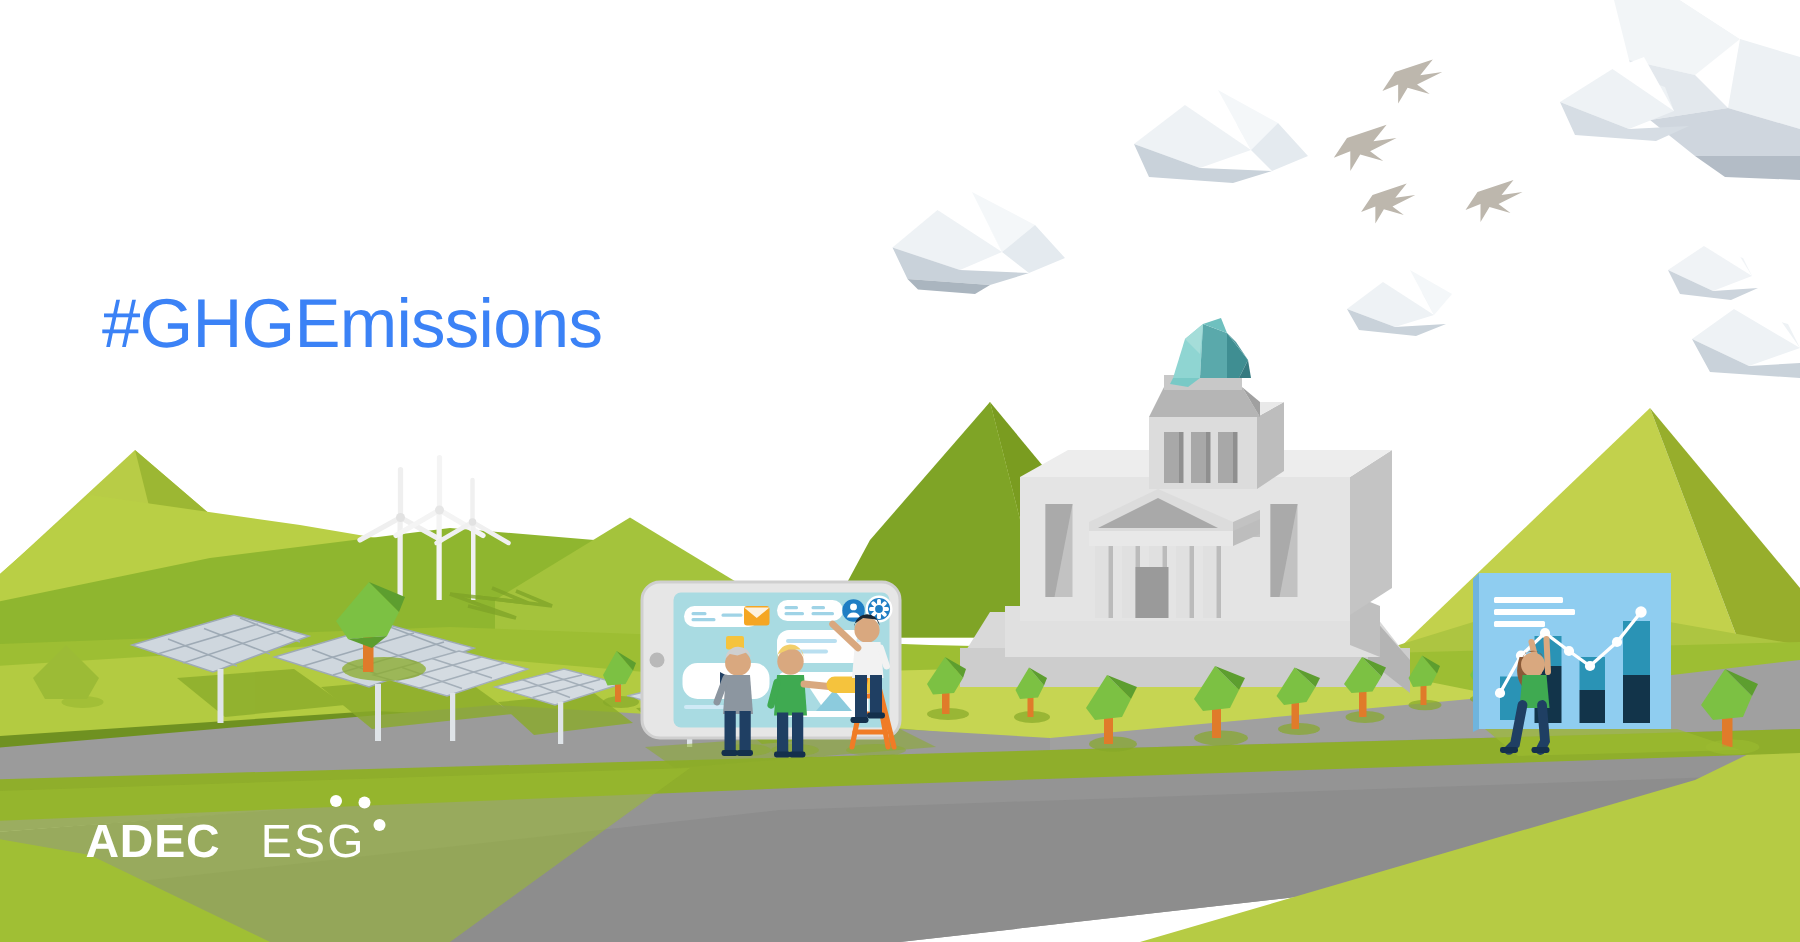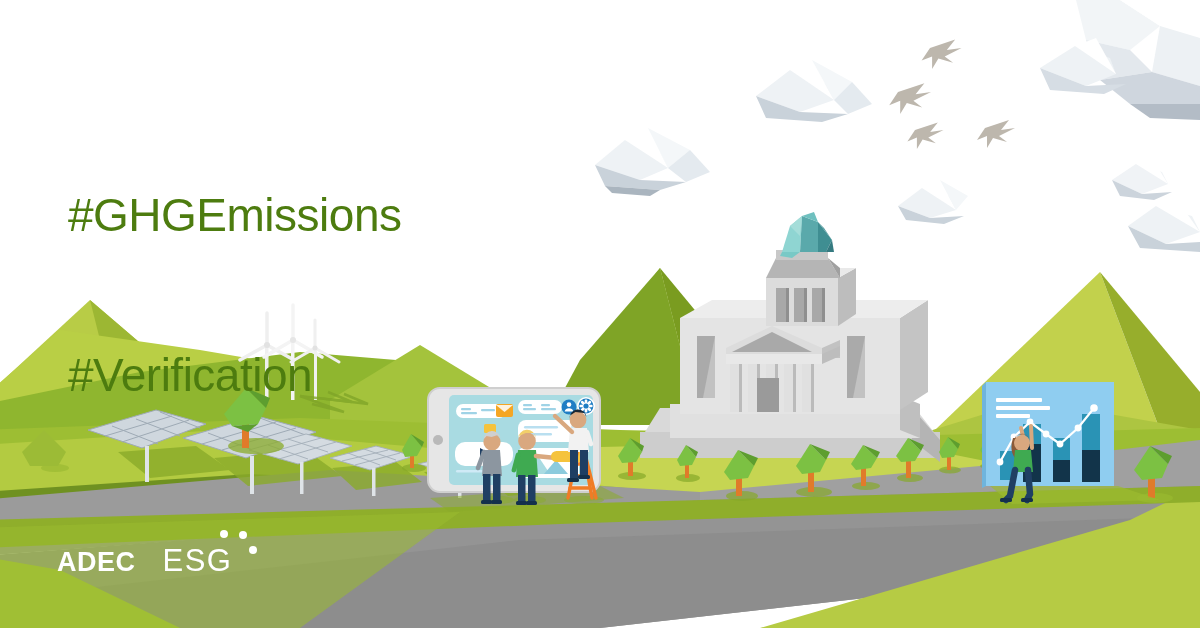--- a/index.html
+++ b/index.html
@@ -7,32 +7,33 @@
     position:relative;width:1200px;height:628px;overflow:hidden;
     background:#ffffff;
     font-family:"Liberation Sans","DejaVu Sans",sans-serif;
   }
   #scene{position:absolute;inset:0;width:1200px;height:628px;}
 
   
   #headline{
     position:absolute;left:68px;top:82px;
     font-size:46px;line-height:1.16;font-weight:400;
-    color:#4d7c0f;letter-spacing:-0.5px;white-space:pre;
+    color:#3b82f6;letter-spacing:-0.5px;white-space:pre;
     pointer-events:none;
+    text-align:right;
   }
   #headline .ln{display:block;}
 
   
   #logo{
     position:absolute;left:57px;top:543px;height:44px;
     display:flex;align-items:baseline;color:#ffffff;
     pointer-events:none;
   }
-  #logo .adec{font-size:27px;font-weight:700;letter-spacing:0.5px;}
+  #logo .adec{font-size:31px;font-weight:700;letter-spacing:0.5px;}
   #logo .esg{font-size:31px;font-weight:300;letter-spacing:1.5px;margin-left:27px;}
   #logo .dots{position:absolute;left:163px;top:-13px;width:40px;height:28px;}
   #logo .dots i{position:absolute;display:block;background:#fff;border-radius:50%;}
   #logo .d1{width:8px;height:8px;left:0px;top:0px;}
   #logo .d2{width:8px;height:8px;left:19px;top:1px;}
   #logo .d3{width:8px;height:8px;left:29px;top:16px;}
 </style>
 </head>
 <body>
 
@@ -623,21 +624,20 @@
         <rect x="1000" y="498" width="12" height="4" rx="1.6" fill="#14304c"></rect>
         <rect x="1021" y="498" width="12" height="4" rx="1.6" fill="#14304c"></rect>
       </g>
     </g>
 
     </g>
   </svg>
 
   <div id="headline">
     <span class="ln">#GHGEmissions</span>
-    <span class="ln">#Verification</span>
   </div>
 
   <div id="logo">
     <span class="adec">ADEC</span>
     <span class="esg">ESG</span>
     <span class="dots">
       <i class="d1"></i>
         <i class="d2"></i>
         <i class="d3"></i>
     </span>

